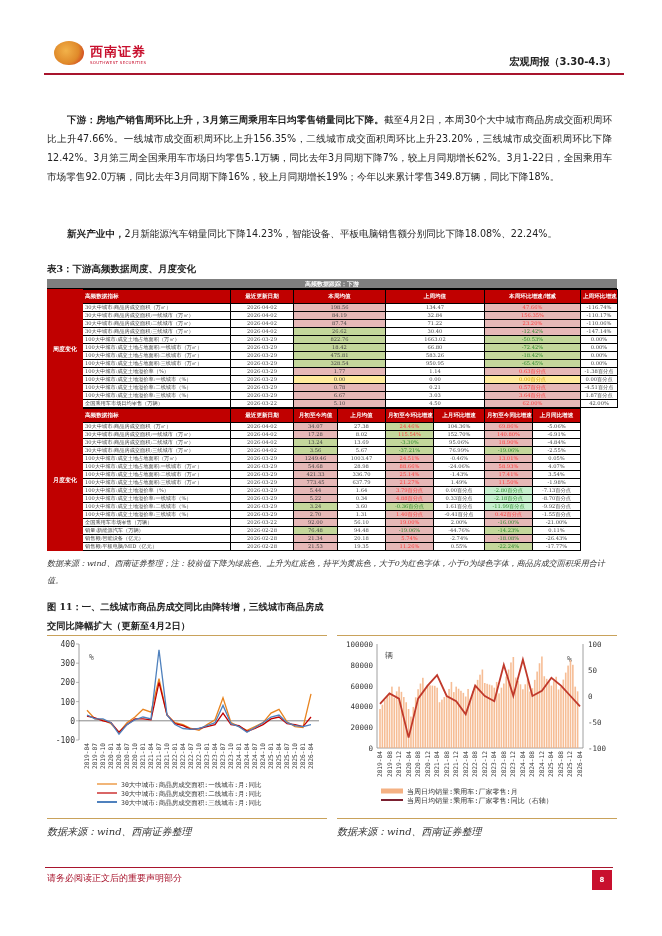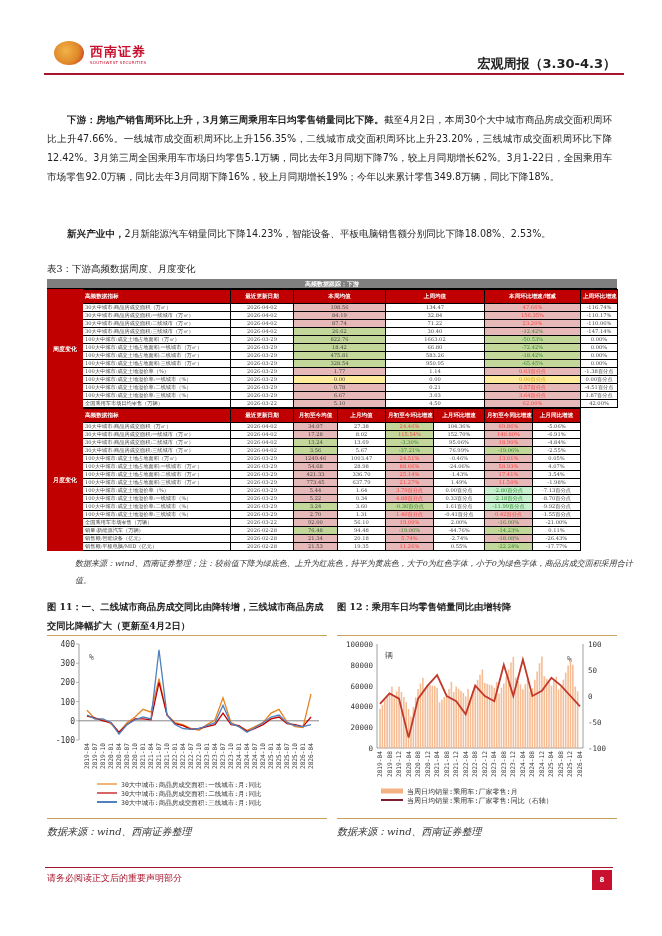--- a/index.html
+++ b/index.html
@@ -1,47 +1,47 @@
 <!DOCTYPE html>
 <html><head>
 <meta charset="utf-8">
 <style>
   * { box-sizing: border-box; margin: 0; padding: 0; }
   body { width: 662px; height: 936px; background: #fff; font-family: "DejaVu Sans", sans-serif; color: #222; position: relative; overflow: hidden; }
   .header { position: absolute; left: 44px; top: 40px; width: 580px; height: 34px; }
   .logo { position: absolute; left: 10px; top: 1px; width: 30px; height: 24px; border-radius: 50%; background: radial-gradient(circle at 40% 40%, #f2b24a 0%, #e08a2a 55%, #c9201c 100%); }
   .logo-cn { position: absolute; left: 46px; top: 3px; font-size: 13px; font-weight: bold; color: #c8102e; font-family: "DejaVu Serif", serif; letter-spacing: 1px; }
   .logo-en { position: absolute; left: 46px; top: 20px; font-size: 4px; color: #c8102e; letter-spacing: 0.3px; }
-  .report-title { position: absolute; right: 8px; top: 15px; font-size: 13px; font-weight: bold; color: #222; }
+  .report-title { position: absolute; right: 8px; top: 15px; font-size: 10px; font-weight: bold; color: #222; }
   .header-rule { position: absolute; left: 0; top: 33px; width: 580px; height: 1.5px; background: #a8142d; }
 
   .para { position: absolute; left: 47px; width: 565px; font-size: 9.6px; line-height: 19px; color: #222; text-align: justify; }
   .para b { font-weight: bold; font-family: "DejaVu Serif", serif; }
   .p1 { top: 110px; }
   .p2 { top: 224px; }
   .indent { display: inline-block; width: 20px; }
 
-  .tbl-title { position: absolute; left: 47px; top: 263px; font-size: 9.5px; font-weight: normal; font-family: "DejaVu Serif", serif; }
+  .tbl-title { position: absolute; left: 47px; top: 263px; font-size: 9.5px; font-weight: bold; font-family: "DejaVu Serif", serif; }
   .tbl-wrap { position: absolute; left: 47px; top: 279px; width: 570px; }
   .tbl-banner { height: 10px; background: #7f7f7f; color: #fff; font-size: 6px; font-weight: bold; text-align: center; line-height: 10px; border-bottom: 1px solid #000; }
   table { border-collapse: collapse; width: 570px; table-layout: fixed; }
   td, th { font-size: 5.2px; line-height: 7px; height: 7.6px; padding: 0 2px; border: 0.6px solid #000; white-space: nowrap; overflow: hidden; font-family: "DejaVu Serif", serif; color: #444; }
   th { background: #c00000; color: #fff; font-weight: bold; font-family: "DejaVu Sans", sans-serif; font-size: 5.6px; text-align: center; line-height: 6.5px; }
   th.left { text-align: left; }
   td.sect { background: #c00000; color: #fff; font-weight: bold; font-size: 6px; text-align: center; font-family: "DejaVu Sans", sans-serif; border-color: #c00000; }
   td.c { text-align: center; }
   td.red { background: #e6b8b7; }
   td.green { background: #c4d79b; }
   td.yellow { background: #ffeb9c; }
   td.ltgreen { background: #c6efce; }
   .fr { color: #ff3b3b; }
   .fg { color: #2e8b2e; }
   .fy { color: #d4a000; }
   .thick-top td { border-top: 1.4px solid #000; }
-  .note { position: absolute; left: 47px; top: 555px; width: 565px; font-size: 8px; line-height: 17px; font-style: italic; color: #333; font-family: "DejaVu Serif", serif; margin-left: 28px; }
+  .note { position: absolute; left: 47px; top: 555px; width: 565px; font-size: 8px; line-height: 17px; font-style: italic; color: #333; font-family: "DejaVu Serif", serif; }
 
   .fig { position: absolute; top: 597px; width: 280px; }
   .fig-left { left: 47px; }
   .fig-right { left: 337px; }
   .fig-title { font-size: 9.3px; font-weight: bold; line-height: 19px; font-family: "DejaVu Serif", serif; height: 38px; }
   .fig-rule { height: 1px; background: #c9a25b; margin-top: 0px; }
   .fig-src { position: absolute; top: 228px; left: 0; font-size: 10px; font-style: italic; color: #333; font-family: "DejaVu Serif", serif; }
   .fig-bottom-rule { position: absolute; top: 221px; left: 0; width: 280px; height: 1px; background: #c9a25b; }
   svg text { font-family: "DejaVu Sans Mono", monospace; }
 
@@ -57,21 +57,21 @@
   <div class="logo-cn">西南证券</div>
   <div class="logo-en">SOUTHWEST SECURITIES</div>
   <div class="report-title">宏观周报（3.30-4.3）</div>
   <div class="header-rule"></div>
 </div>
 
 <div class="para p1">
   <span class="indent"></span><b>下游：房地产销售周环比上升，3月第三周乘用车日均零售销量同比下降。</b><span>截至4月2日，本周30个大中城市商品房成交面积周环比上升47.66%。一线城市成交面积周环比上升156.35%，二线城市成交面积周环比上升23.20%，三线城市成交面积周环比下降12.42%。3月第三周全国乘用车市场日均零售5.1万辆，同比去年3月同期下降7%，较上月同期增长62%。3月1-22日，全国乘用车市场零售92.0万辆，同比去年3月同期下降16%，较上月同期增长19%；今年以来累计零售349.8万辆，同比下降18%。</span>
 </div>
 <div class="para p2">
-  <span class="indent"></span><b>新兴产业中，</b><span>2月新能源汽车销量同比下降14.23%，智能设备、平板电脑销售额分别同比下降18.08%、2.53%。</span>
+  <span class="indent"></span><b>新兴产业中，</b><span>2月新能源汽车销量同比下降14.23%，智能设备、平板电脑销售额分别同比下降18.08%、22.24%。</span>
 </div>
 
 <div class="tbl-title">表3：下游高频数据周度、月度变化</div>
 <div class="tbl-wrap">
   <div class="tbl-banner">高频数据跟踪：下游</div>
   <table id="weekly-table">
     <colgroup>
       <col style="width:35px">
         <col style="width:148px">
         <col style="width:63px">
@@ -444,21 +444,20 @@
       <text x="74" y="160" font-size="6.5" fill="#333">30大中城市:商品房成交面积:二线城市:月:同比</text>
       <line x1="50" y1="166" x2="70" y2="166" stroke="#4f81bd" stroke-width="2"></line>
       <text x="74" y="169" font-size="6.5" fill="#333">30大中城市:商品房成交面积:三线城市:月:同比</text>
     </svg>
   <div class="fig-bottom-rule"></div>
   <div class="fig-src">数据来源：wind、西南证券整理</div>
 </div>
 
 <div class="fig fig-right">
   <div class="fig-title">
-    <div>图 12：乘用车日均零售销量同比由增转降</div>
   </div>
   <div class="fig-rule"></div>
   <svg id="chart2" width="280" height="180">
       <line x1="40" y1="8" x2="40" y2="112" stroke="#888" stroke-width="0.8"></line>
       <line x1="246" y1="8" x2="246" y2="112" stroke="#888" stroke-width="0.8"></line>
       <line x1="40" y1="112" x2="246" y2="112" stroke="#888" stroke-width="0.8"></line>
       <text x="36" y="115" font-size="7.5" text-anchor="end" fill="#333">0</text>
       <text x="36" y="94.2" font-size="7.5" text-anchor="end" fill="#333">20000</text>
       <text x="36" y="73.4" font-size="7.5" text-anchor="end" fill="#333">40000</text>
       <text x="36" y="52.6" font-size="7.5" text-anchor="end" fill="#333">60000</text>

